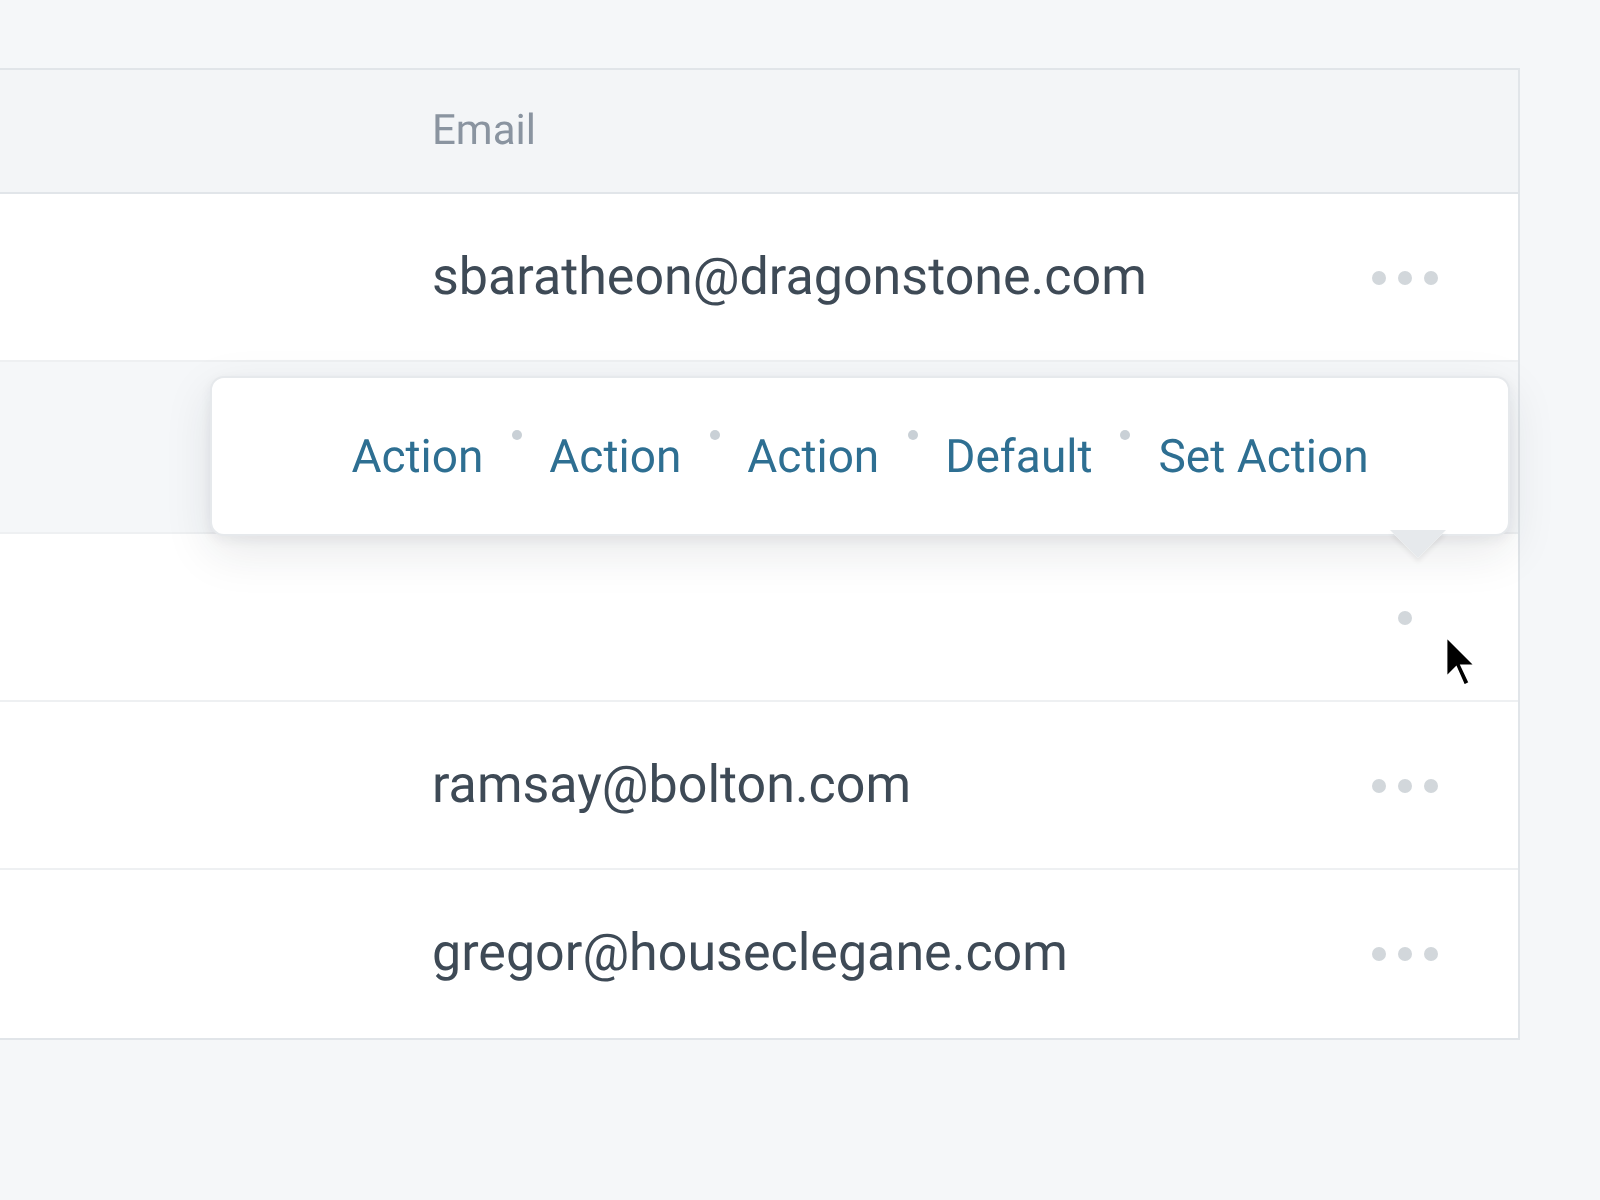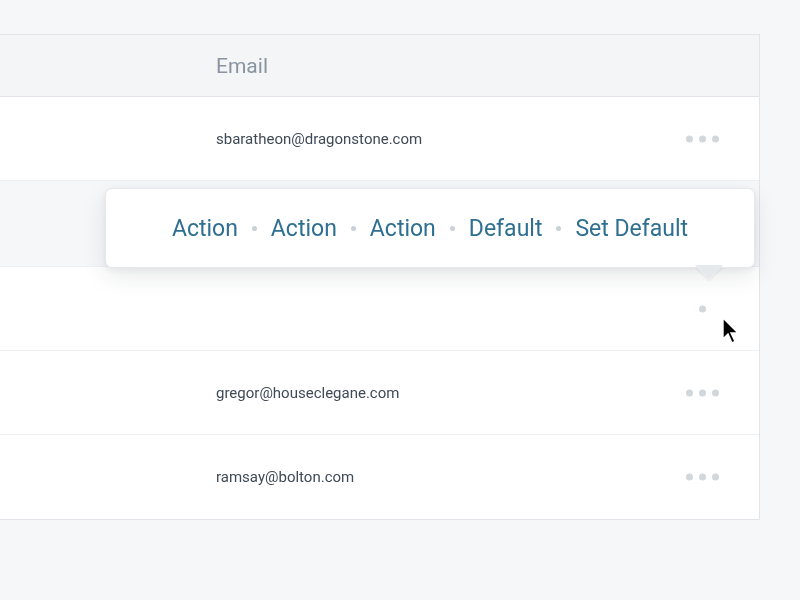--- a/index.html
+++ b/index.html
@@ -49,21 +49,21 @@
     .table-row:last-child {
       border-bottom: none;
     }
     .table-row.spacer {
       height: 86px;
       background: #f5f7f9;
       border-bottom: 1px solid #eef0f2;
     }
     .email-text {
       color: #3e4a56;
-      font-size: 15px;
+      font-size: 26px;
       font-weight: 400;
     }
     .more-icon {
       position: absolute;
       right: 40px;
       top: 50%;
       transform: translateY(-50%);
       display: flex;
       gap: 6px;
       cursor: pointer;
@@ -111,21 +111,21 @@
       left: -14px;
       width: 0;
       height: 0;
       border-left: 14px solid transparent;
       border-right: 14px solid transparent;
       border-top: 14px solid #e6e9ec;
       z-index: -1;
     }
     .popover-items {
       display: flex;
-      align-items: center;
+      align-items: flex-start;
       gap: 14px;
     }
     .popover-item {
       color: #2e6f92;
       font-size: 23px;
       font-weight: 400;
       cursor: pointer;
       white-space: nowrap;
     }
     .popover-sep {
@@ -164,49 +164,49 @@
 
   <div class="table-row">
     <div class="more-icon single">
       <span></span>
         <span></span>
         <span></span>
     </div>
   </div>
 
   <div class="table-row">
+    <span class="email-text">ramsay@bolton.com</span>
+    <div class="more-icon">
+      <span></span>
+        <span></span>
+        <span></span>
+    </div>
+  </div>
+
+  <div class="table-row">
     <span class="email-text">gregor@houseclegane.com</span>
-    <div class="more-icon">
-      <span></span>
-        <span></span>
-        <span></span>
-    </div>
-  </div>
-
-  <div class="table-row">
-    <span class="email-text">ramsay@bolton.com</span>
     <div class="more-icon">
       <span></span>
         <span></span>
         <span></span>
     </div>
   </div>
 
 </div>
 
 <div class="popover">
   <div class="popover-items">
     <span class="popover-item">Action</span>
     <span class="popover-sep"></span>
     <span class="popover-item">Action</span>
     <span class="popover-sep"></span>
     <span class="popover-item">Action</span>
     <span class="popover-sep"></span>
     <span class="popover-item">Default</span>
     <span class="popover-sep"></span>
-    <span class="popover-item">Set Default</span>
+    <span class="popover-item">Set Action</span>
   </div>
   <div class="popover-arrow"></div>
 </div>
 
 <svg class="cursor" width="20" height="28" viewBox="0 0 20 28">
   <path d="M1 1 L1 22 L6 17 L10 26 L13 24.5 L9 16 L16 16 Z" fill="#000" stroke="#fff" stroke-width="1.4"></path>
 </svg>
 
 </body></html>

